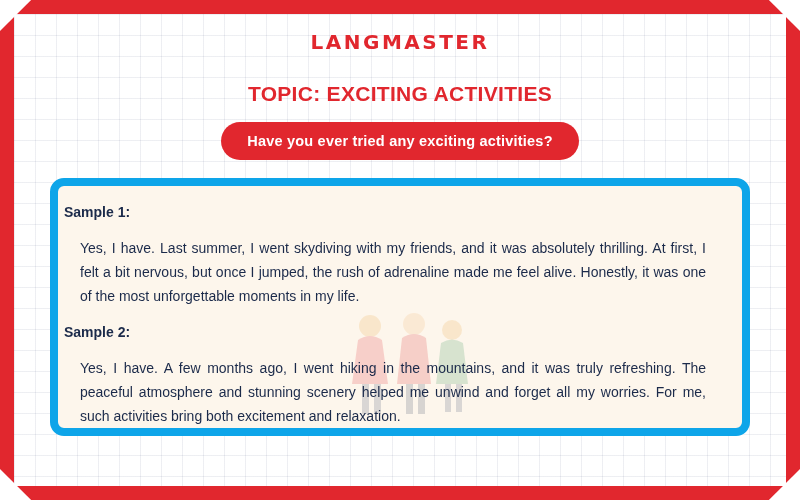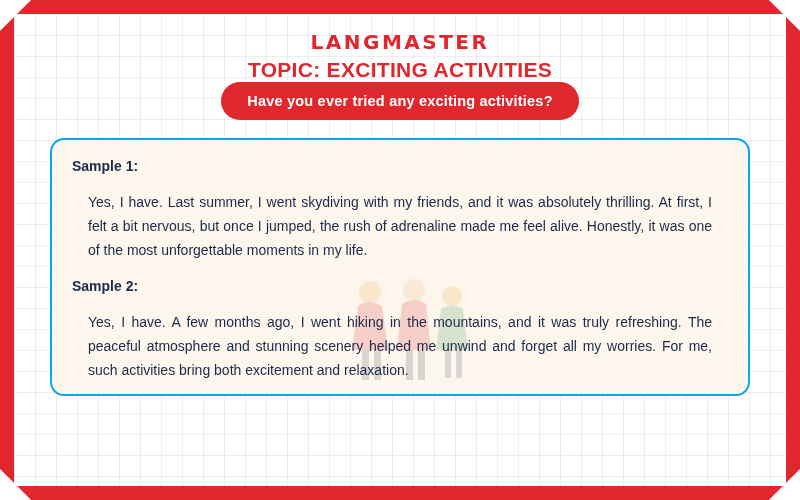--- a/index.html
+++ b/index.html
@@ -77,49 +77,50 @@
     text-align: center;
     margin-top: 18px;
     font-size: 30px;
     font-weight: bold;
     color: #e1272e;
     letter-spacing: 0.5px;
   }
 
   .subtitle {
     text-align: center;
-    margin-top: 4px;
+    margin-top: 28px;
     font-size: 21px;
     font-weight: bold;
     color: #e1272e;
     letter-spacing: 0.3px;
   }
 
   .question-wrap {
     display: flex;
     justify-content: center;
+    margin-top: 16px;
   }
   .question {
     background: #e1272e;
     color: #ffffff;
     font-size: 14.5px;
     font-weight: bold;
     padding: 11px 26px;
     border-radius: 22px;
     display: inline-block;
     letter-spacing: 0.2px;
   }
 
   .answer-box {
     position: relative;
     margin: 18px 36px 0 36px;
     background: #fdf6ec;
-    border: 2px solid #0ea5e9;
+    border: 8px solid #0ea5e9;
     border-radius: 14px;
-    padding: 18px 20px 16px 20px;
+    padding: 18px 20px 16px 6px;
     box-sizing: border-box;
     height: 258px;
     overflow: hidden;
   }
 
   .watermark {
     position: absolute;
     left: 50%;
     bottom: 4px;
     transform: translateX(-50%);

